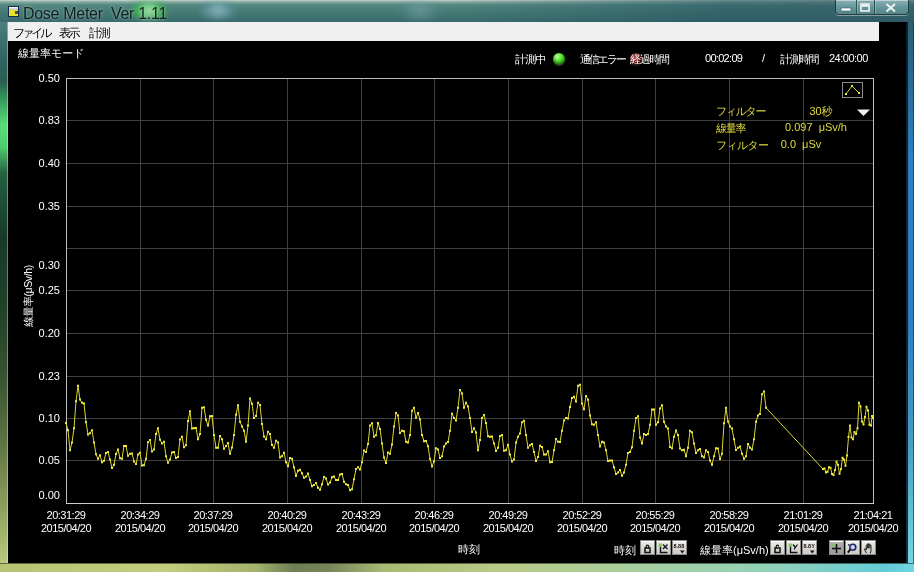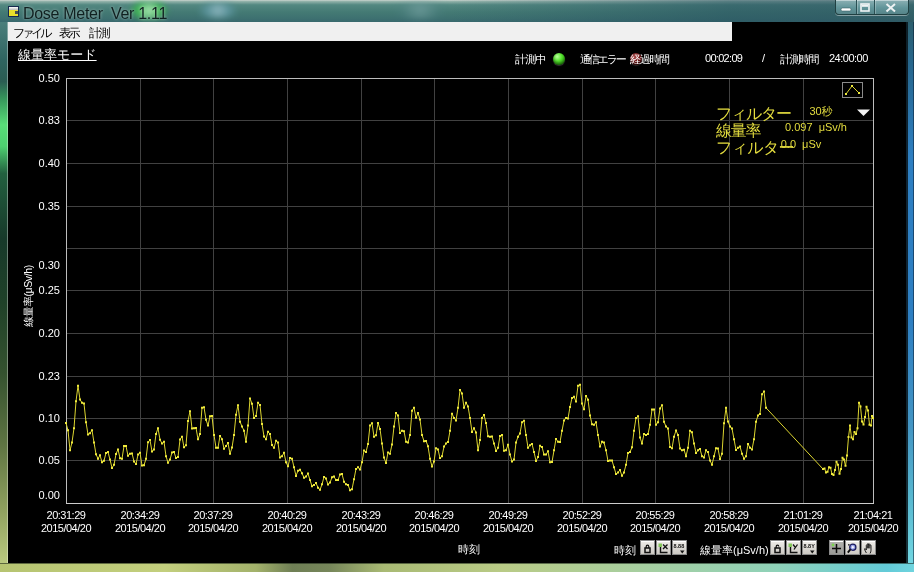--- a/index.html
+++ b/index.html
@@ -10,43 +10,43 @@
  background:linear-gradient(180deg,#cdd6d0 0%,#8fb0a8 7%,#538881 22%,#447a74 55%,#3d7070 85%,#39696e 100%);overflow:hidden;}
 #tb2{left:450px;top:0;width:464px;height:22px;background:linear-gradient(90deg,rgba(42,90,100,0) 0%,rgba(38,82,96,.55) 60%,rgba(40,80,95,.6) 100%);}
 .blob{border-radius:50%;filter:blur(3px);}
 #ttext{left:23px;top:5px;font-size:16px;letter-spacing:-.3px;color:#102020;text-shadow:0 0 3px rgba(255,255,255,.5);}
 #appico{left:8px;top:6px;width:9px;height:9px;background:#e8e02a;border:1px solid #16294f;}
 #appico b{position:absolute;left:0px;top:0px;width:9px;height:3px;background:linear-gradient(180deg,#fff,#b8b8b8);}
 #appico i{position:absolute;right:0px;top:4px;width:3px;height:3px;background:#474f4f;}
 #winbtns{left:835px;top:0px;width:72px;height:14px;border:1px solid #204042;border-top:none;
  border-radius:0 0 4px 4px;background:linear-gradient(180deg,#8cb0b4,#62959a 55%,#568489 100%);box-shadow:0 1px 0 rgba(255,255,255,.4),inset 0 1px 0 rgba(255,255,255,.45);}
 .wsep{position:absolute;top:0;width:1px;height:14px;background:#2a5054;box-shadow:1px 0 0 rgba(255,255,255,.25);}
-#menubar{left:8px;top:22px;width:724px;height:19px;background:#f0f0f0;font-size:12px;color:#000;}
+#menubar{left:8px;top:22px;width:871px;height:19px;background:#f0f0f0;font-size:12px;color:#000;}
 #menubar span{position:absolute;top:3px;letter-spacing:-2.5px;}
 #client{left:8px;top:41px;width:898px;height:522px;background:#000;}
 
 #eL{left:0;top:22px;width:8px;height:541px;background:linear-gradient(180deg,#4b7f7c 0%,#2f6460 7%,#2a5c52 11%,#35935a 14%,#58dd78 19%,#4ecf70 23%,#22603f 28%,#17392a 40%,#1f4128 52%,#35522f 65%,#5e7442 78%,#8fa05e 90%,#bac97f 100%);}
 #eL i{position:absolute;right:0;top:0;width:1px;height:100%;background:rgba(255,255,255,.35);}
 #eR{left:906px;top:22px;width:8px;height:541px;background:linear-gradient(180deg,#2c5f6e 0%,#27678e 8%,#2e7fc2 25%,#2e7fc2 55%,#4496c4 75%,#58b8d0 88%,#72d7e2 100%);}
 #eR i{position:absolute;left:0;top:0;width:2px;height:100%;background:rgba(8,20,26,.85);}#eR b{position:absolute;right:0;top:0;width:1px;height:100%;background:rgba(10,30,50,.55);}
 #eB{left:0px;top:563px;width:914px;height:9px;background:linear-gradient(90deg,#b6c471 0%,#c3cf7d 18%,#a3b26b 28%,#6f7f55 32%,#76865a 36%,#a9ba74 42%,#b9cb86 55%,#a7cfa0 70%,#8fd2b9 85%,#63cbd8 97%,#6fd4de 100%);}
 #eB i{position:absolute;left:0;top:0;width:100%;height:1px;background:rgba(20,30,20,.55);}
 
-#hmode{left:18px;top:46px;font-size:13px;text-decoration:underline;}
+#hmode{left:18px;top:46px;font-size:11px;}
 .st{top:52px;font-size:11px;}
 .led{position:absolute;top:53px;width:12px;height:12px;border-radius:50%;}
 #led1{left:553px;background:radial-gradient(circle at 35% 30%,#b8ff9a 0%,#55e42e 40%,#2fae12 75%,#1d7a0c 100%);box-shadow:inset 0 -2px 3px rgba(0,0,0,.45),0 1px 1px rgba(90,90,90,.6);}
 #led2{left:630px;background:radial-gradient(circle at 35% 30%,#b05050 0%,#7a1d1d 45%,#541010 80%,#3c0a0a 100%);box-shadow:inset 0 -2px 3px rgba(0,0,0,.5),0 1px 1px rgba(80,80,80,.5);}
 
 .yl{position:absolute;width:30px;text-align:right;font-size:11px;color:#fff;left:30px;}
 .xl{position:absolute;width:76px;text-align:center;font-size:11px;color:#fff;line-height:13px;letter-spacing:-.5px;}
 #ytitle{left:-71px;top:289px;width:200px;text-align:center;font-size:10.5px;letter-spacing:-.4px;color:#fff;transform:rotate(-90deg);}
 #xtitle{left:430px;top:542px;width:78px;text-align:center;font-size:11px;color:#fff;}
 
-.ip{position:absolute;font-size:16px;}
+.ip{position:absolute;font-size:11px;}
 .ipv{position:absolute;font-size:11px;text-align:center;}
 
 .tbl{position:absolute;top:543px;font-size:11px;color:#fff;}
 .btn{position:absolute;top:540px;width:13px;height:13px;background:linear-gradient(180deg,#efede9,#ccc9c3);border:1px solid #8a8a8a;box-shadow:inset 0 1px 0 #fff;}
 </style></head>
 <body>
 <div id="wrap">
 <div class="abs" id="titlebar">
  <div class="abs blob" style="left:130px;top:2px;width:38px;height:17px;background:radial-gradient(circle,#bfe8c8 0%,#35b54a 55%,rgba(40,120,70,0) 100%);"></div>
  <div class="abs blob" style="left:198px;top:3px;width:40px;height:15px;background:radial-gradient(circle,#9fc4cf 0%,#5b95a0 55%,rgba(60,110,120,0) 100%);opacity:.8;"></div>

